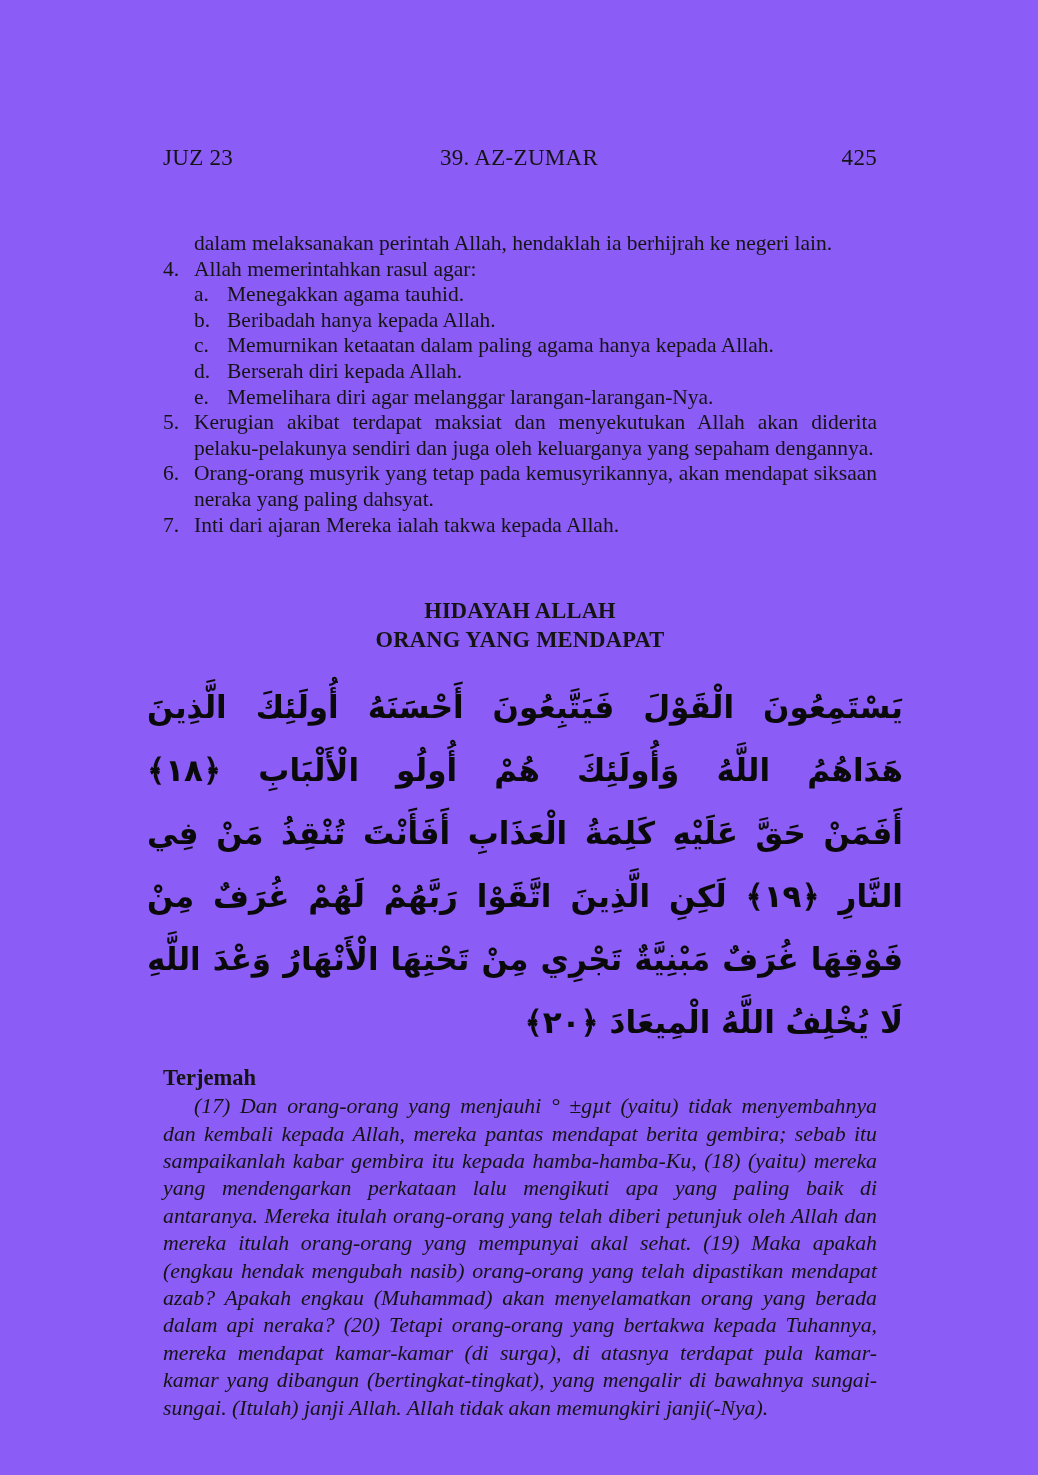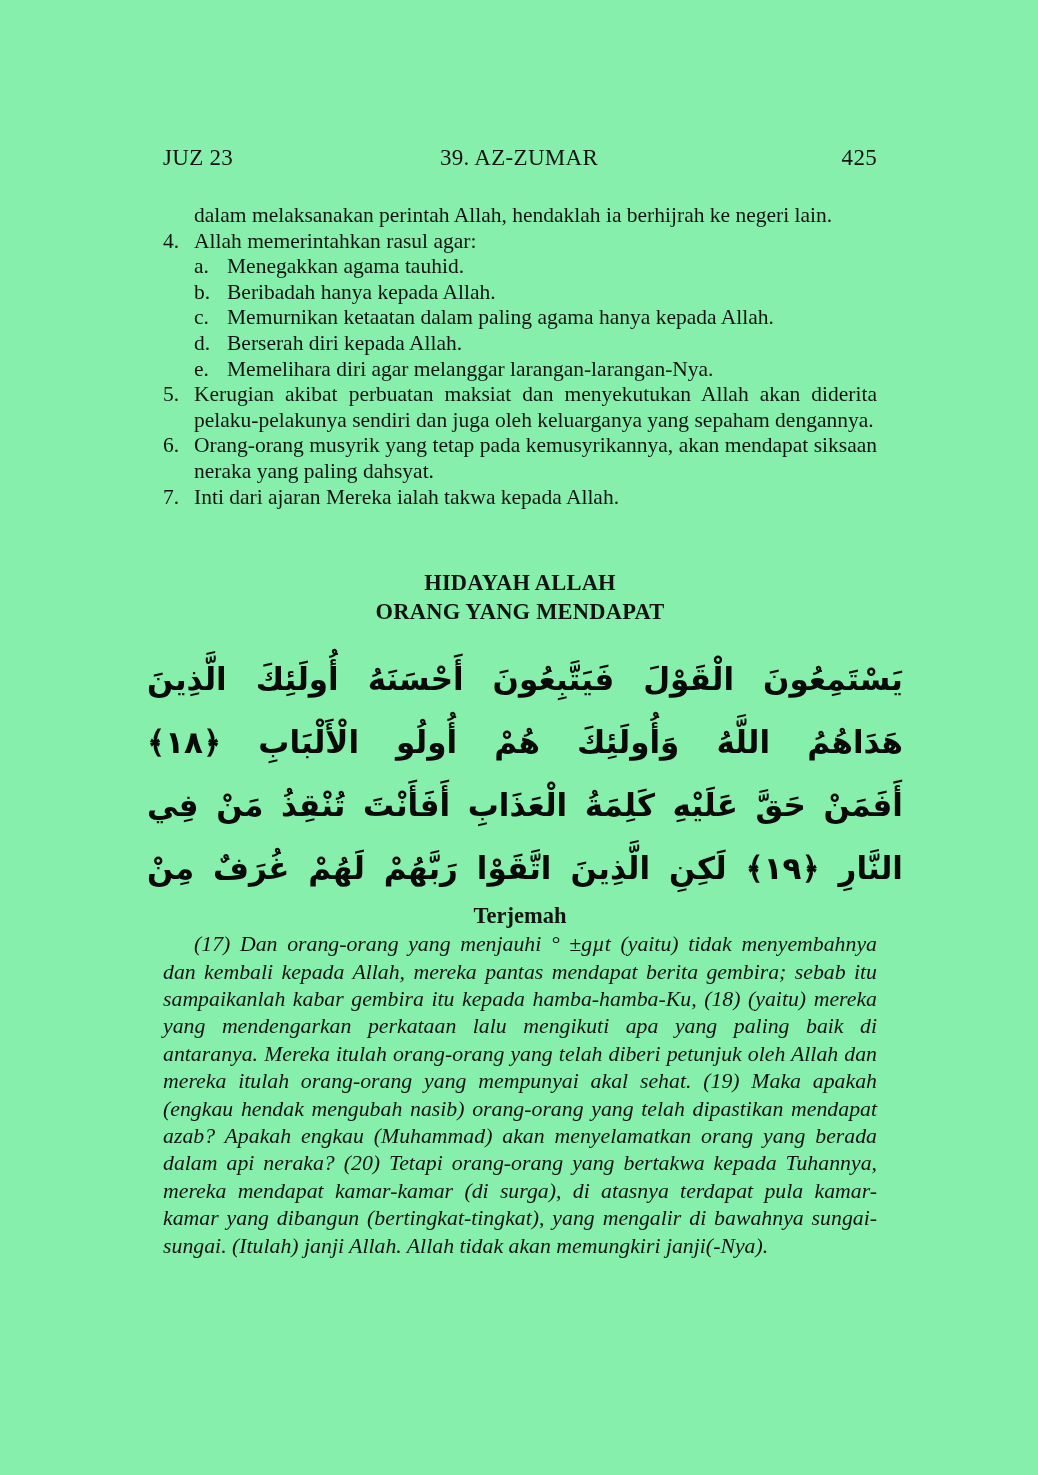--- a/index.html
+++ b/index.html
@@ -5,21 +5,21 @@
   html, body {
     margin: 0;
     padding: 0;
     background: #e8e8e8;
   }
   .page {
     position: relative;
     width: 1038px;
     height: 1475px;
     margin: 0 auto;
-    background: #86efac;
+    background: #8b5cf6;
     color: #141414;
     font-family: "Liberation Serif", serif;
     overflow: hidden;
     box-sizing: border-box;
     padding: 145px 161px 40px 163px;
   }
   
   .runhead {
     display: flex;
     justify-content: space-between;
@@ -27,21 +27,21 @@
     font-size: 23px;
     letter-spacing: 0.3px;
   }
   .runhead .center { 
     position: absolute;
     left: 0; right: 0;
     text-align: center;
   }
   
   .summary {
-    margin-top: 32px;
+    margin-top: 60px;
     font-size: 21.5px;
     line-height: 25.6px;
   }
   .cont-par {
     margin-left: 31px;
     text-align: justify;
   }
   .li-row {
     display: flex;
     align-items: flex-start;
@@ -87,25 +87,24 @@
     line-height: 63px;
     text-align: justify;
     text-align-last: justify;
     white-space: normal;
   }
   .arabic .aline.last {
     text-align-last: right;
   }
   
   .terjemah-head {
-    margin-top: 2px;
+    margin-top: 10px;
     font-weight: bold;
     font-size: 22.5px;
     line-height: 27px;
-    text-align: center;
   }
   .terjemah-body {
     font-style: italic;
     font-size: 21.8px;
     line-height: 27.4px;
     text-align: justify;
     text-indent: 31px;
     margin-top: 2px;
   }
 </style>
@@ -148,21 +147,21 @@
           <div class="sub-row">
             <span class="sub-letter">e.</span>
             <span class="sub-text">Memelihara diri agar melanggar larangan-larangan-Nya.</span>
           </div>
         </div>
       </div>
     </div>
 
     <div class="li-row">
       <span class="li-num">5.</span>
-      <div class="li-text">Kerugian akibat perbuatan maksiat dan menyekutukan Allah akan diderita pelaku-pelakunya sendiri dan juga oleh keluarganya yang sepaham dengannya.</div>
+      <div class="li-text">Kerugian akibat terdapat maksiat dan menyekutukan Allah akan diderita pelaku-pelakunya sendiri dan juga oleh keluarganya yang sepaham dengannya.</div>
     </div>
 
     <div class="li-row">
       <span class="li-num">6.</span>
       <div class="li-text">Orang-orang musyrik yang tetap pada kemusyrikannya, akan mendapat siksaan neraka yang paling dahsyat.</div>
     </div>
 
     <div class="li-row">
       <span class="li-num">7.</span>
       <div class="li-text">Inti dari ajaran Mereka ialah takwa kepada Allah.</div>
@@ -170,18 +169,19 @@
   </div>
 
   <div class="sect-head">
     <div>HIDAYAH ALLAH</div>
     <div>ORANG YANG MENDAPAT</div>
   </div>
 
   <div class="arabic">
     <div class="aline">يَسْتَمِعُونَ الْقَوْلَ فَيَتَّبِعُونَ أَحْسَنَهُ أُولَئِكَ الَّذِينَ هَدَاهُمُ اللَّهُ وَأُولَئِكَ هُمْ أُولُو الْأَلْبَابِ ﴿١٨﴾</div>
     <div class="aline">أَفَمَنْ حَقَّ عَلَيْهِ كَلِمَةُ الْعَذَابِ أَفَأَنْتَ تُنْقِذُ مَنْ فِي النَّارِ ﴿١٩﴾ لَكِنِ الَّذِينَ اتَّقَوْا رَبَّهُمْ لَهُمْ غُرَفٌ مِنْ</div>
+    <div class="aline last">فَوْقِهَا غُرَفٌ مَبْنِيَّةٌ تَجْرِي مِنْ تَحْتِهَا الْأَنْهَارُ وَعْدَ اللَّهِ لَا يُخْلِفُ اللَّهُ الْمِيعَادَ ﴿٢٠﴾</div>
   </div>
 
   <div class="terjemah-head">Terjemah</div>
   <div class="terjemah-body">(17) Dan orang-orang yang menjauhi ° ±gµt (yaitu) tidak menyembahnya dan kembali kepada Allah, mereka pantas mendapat berita gembira; sebab itu sampaikanlah kabar gembira itu kepada hamba-hamba-Ku, (18) (yaitu) mereka yang mendengarkan perkataan lalu mengikuti apa yang paling baik di antaranya. Mereka itulah orang-orang yang telah diberi petunjuk oleh Allah dan mereka itulah orang-orang yang mempunyai akal sehat. (19) Maka apakah (engkau hendak mengubah nasib) orang-orang yang telah dipastikan mendapat azab? Apakah engkau (Muhammad) akan menyelamatkan orang yang berada dalam api neraka? (20) Tetapi orang-orang yang bertakwa kepada Tuhannya, mereka mendapat kamar-kamar (di surga), di atasnya terdapat pula kamar-kamar yang dibangun (bertingkat-tingkat), yang mengalir di bawahnya sungai-sungai. (Itulah) janji Allah. Allah tidak akan memungkiri janji(-Nya).</div>
 
 </div>
 
 </body></html>

